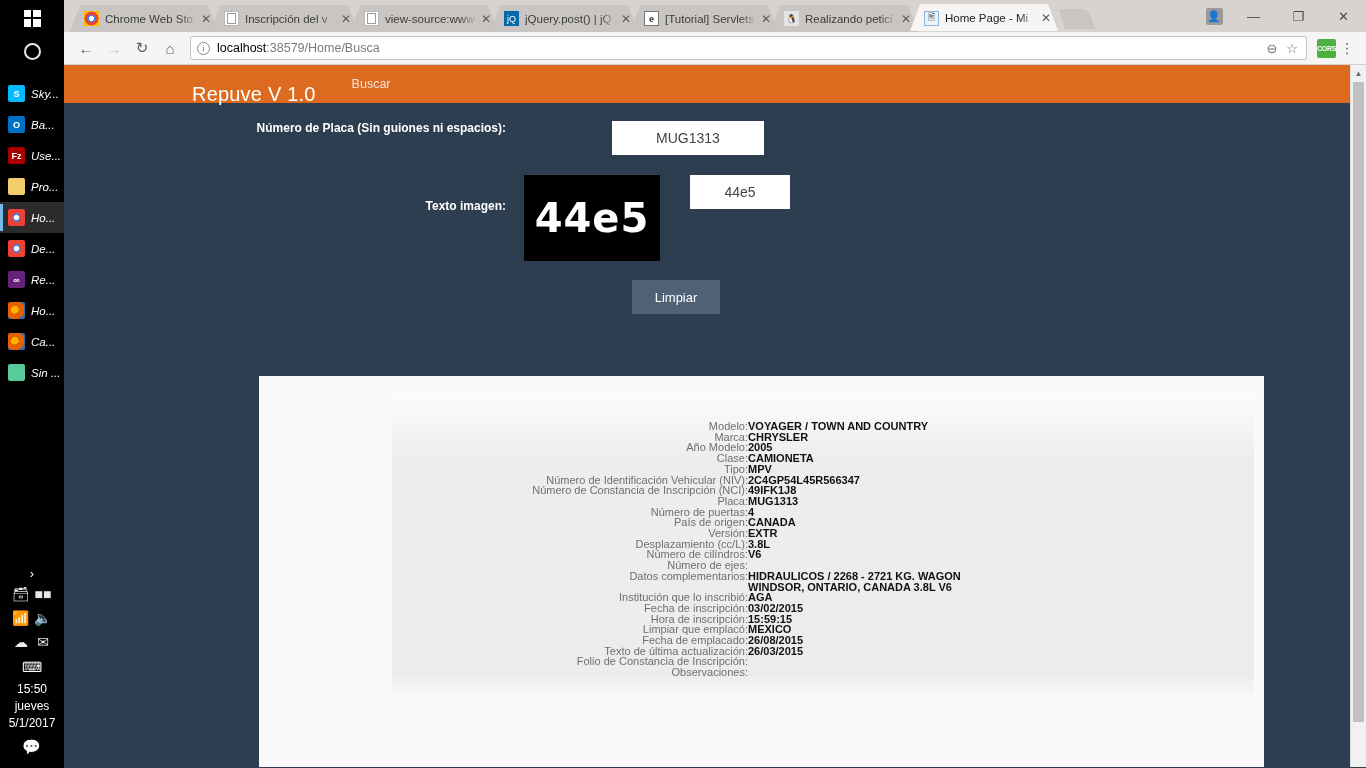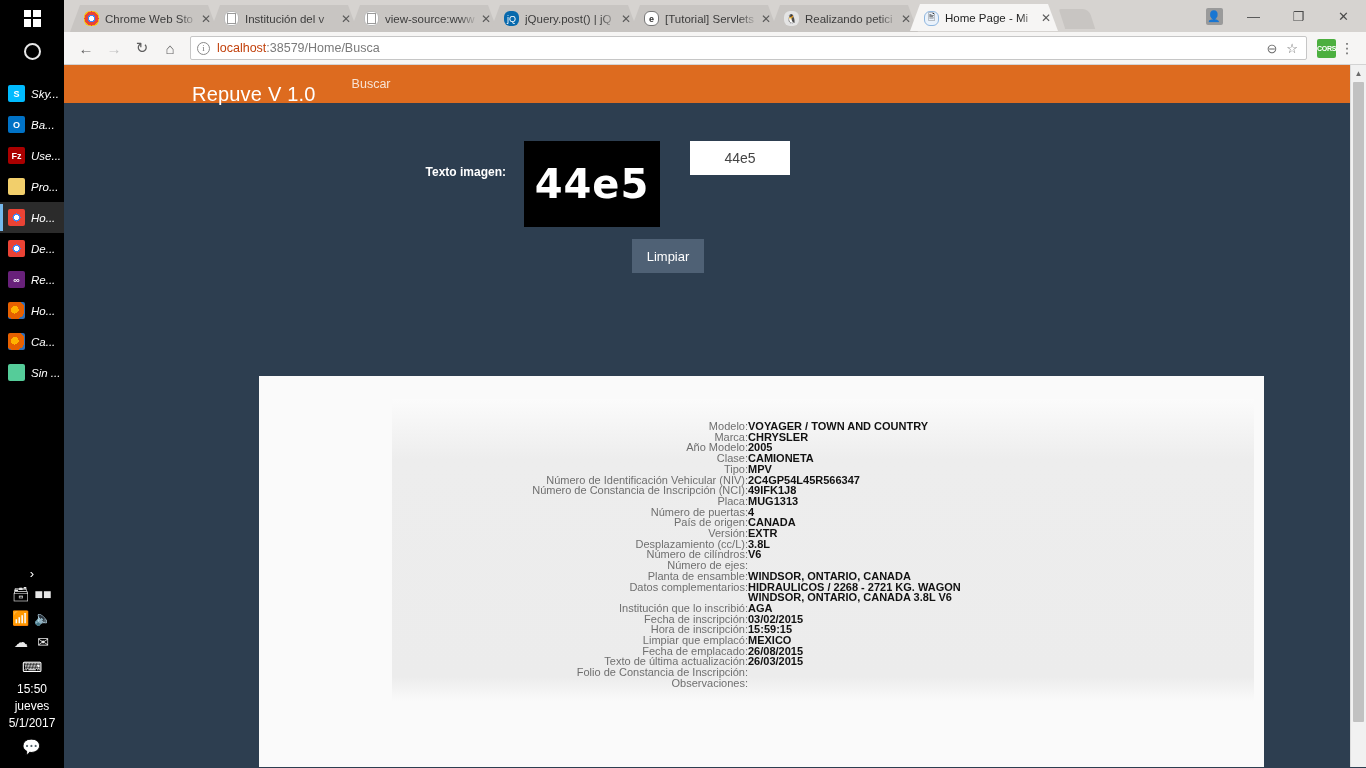--- a/index.html
+++ b/index.html
@@ -91,21 +91,21 @@
     display: flex; align-items: center;
     padding: 0 4px 0 14px;
     font-size: 11.5px; color: #3c3c3c;
     border-top-left-radius: 2px; border-top-right-radius: 2px;
     clip-path: polygon(10px 0, 138px 0, 148px 27px, 0 27px);
     overflow: hidden;
   }
   .tab.active { background: #f6f5f4; color:#222; z-index: 5; height: 28px; }
   .tab .favicon {
     width: 15px; height: 15px; flex: 0 0 15px; margin-right: 6px;
-    border-radius: 6px; display:flex;align-items:center;justify-content:center;
+    border-radius: 0; display:flex;align-items:center;justify-content:center;
     font-size: 9px; overflow: hidden;
   }
   .fav-page { background:#fff; border:1px solid #b9b9b9; }
   .fav-page::after{content:"";display:block;width:7px;height:9px;background:#fff;border:1px solid #9a9a9a;}
   .fav-chrome { background: radial-gradient(circle at 50% 50%, #fff 0 24%, #4285f4 24% 36%, #ea4335 36% 66%, #fbbc05 66% 100%); border-radius:50%; }
   .fav-jq     { background:#0769ad; border-radius:50%; color:#fff; }
   .fav-ecl    { background:#fff; border:1px solid #777; color:#333; font-weight:bold; }
   .fav-peng   { background:#e4e4e4; }
   .fav-doc    { background:#eaf2fb; border:1px solid #8fb6de; }
   .tab .t-title {
@@ -142,21 +142,21 @@
     background: #fff; border: 1px solid #c6c6c6; border-radius: 2px;
     display: flex; align-items: center; padding: 0 6px;
     font-size: 12.5px; color: #222;
   }
   .omnibox .info-ic {
     width: 13px; height: 13px; border-radius: 50%;
     border: 1.3px solid #8a8a8a; color: #7a7a7a;
     font-size: 9px; line-height: 11px; text-align: center;
     margin-right: 7px; font-family: "Liberation Serif", serif;
   }
-  .url-host { color: #c2410c; }
+  .url-host { color: #000000; }
   .url-path { color: #7a7a7a; }
   .omni-right { margin-left: auto; display:flex; align-items:center; gap:9px; padding-right:2px; color:#6a6a6a;}
   .omni-right span { font-size: 13px; }
   .ext-cors {
     width: 19px; height: 19px; background: #4caf3f; border-radius: 2px;
     color: #fff; font-size: 7px; font-weight: bold; letter-spacing: -0.3px;
     display:flex;align-items:center;justify-content:center; margin-left: 4px;
   }
   .menu-dots { width: 22px; text-align:center; color:#5e5e5e; font-size:14px; line-height:8px;}
 
@@ -203,23 +203,23 @@
     background-blend-mode: multiply;
     display: flex; align-items: center; justify-content: center;
   }
   #captcha-img .ctext {
     color: #fff; font-size: 40px; font-weight: bold; letter-spacing: 1px;
     text-shadow: 0 0 2px #000; font-family: "DejaVu Sans", sans-serif;
     position: relative; z-index: 2;
   }
   #captcha-box { width: 100px; height: 34px; margin-left: 30px; }
   .btn-limpiar {
-    width: 72px; height: 34px; background: #4f6175; color: #fff;
+    width: 88px; height: 34px; background: #4f6175; color: #fff;
     font-size: 13px; display:flex;align-items:center;justify-content:center;
-    margin-left: 568px; margin-top: 12px; border:none;
+    margin-left: 568px; margin-top: 19px; border:none;
   }
 
   
   .panel-outer {
     position: absolute; left: 195px; top: 311px;
     width: 1005px; min-height: 400px;
     background: #fafafa;
   }
   .panel-head {
     margin: 23px 10px 0 143px;
@@ -323,21 +323,21 @@
 
   <div id="tabstrip">
     <div class="tabs-wrap">
       <div class="tab">
         <span class="favicon fav-chrome"></span>
         <span class="t-title">Chrome Web Sto</span>
         <span class="t-close">✕</span>
       </div>
       <div class="tab">
         <span class="favicon fav-page"></span>
-        <span class="t-title">Institución del v</span>
+        <span class="t-title">Inscripción del v</span>
         <span class="t-close">✕</span>
       </div>
       <div class="tab">
         <span class="favicon fav-page"></span>
         <span class="t-title">view-source:www</span>
         <span class="t-close">✕</span>
       </div>
       <div class="tab">
         <span class="favicon fav-jq">jQ</span>
         <span class="t-title">jQuery.post() | jQ</span>
@@ -390,20 +390,26 @@
 
   <div id="viewport">
     <div id="page">
 
       <div class="navbar">
         <span class="brand">Repuve V 1.0</span>
         <span class="nav-link">Buscar</span>
       </div>
 
       <div class="form-area">
+        <div class="frow">
+          <div class="flabel">Número de Placa (Sin guiones ni espacios):</div>
+          <div class="fctl">
+            <div class="txtbox" id="placa-box">MUG1313</div>
+          </div>
+        </div>
 
         <div class="frow" style="margin-top:20px">
           <div class="flabel" style="padding-top:24px">Texto imagen:</div>
           <div class="fctl">
             <div id="captcha-img">
               <span class="ctext">44e5</span>
             </div>
             <div class="txtbox" id="captcha-box">44e5</div>
           </div>
         </div>
@@ -468,24 +474,20 @@
                 </tr>
                 <tr>
                   <td class="k">Número de cilíndros:</td>
                   <td class="v">V6</td>
                 </tr>
                 <tr>
                   <td class="k">Número de ejes:</td>
                   <td class="v"></td>
                 </tr>
                 <tr>
-                  <td class="k">Planta de ensamble:</td>
-                  <td class="v">WINDSOR, ONTARIO, CANADA</td>
-                </tr>
-                <tr>
                   <td class="k">Datos complementarios:</td>
                   <td class="v">
                     <span class="ml">HIDRAULICOS / 2268 - 2721 KG. WAGON</span>
                     <span class="ml">WINDSOR, ONTARIO, CANADA 3.8L V6</span>
                   </td>
                 </tr>
                 <tr>
                   <td class="k">Institución que lo inscribió:</td>
                   <td class="v">AGA</td>
                 </tr>

